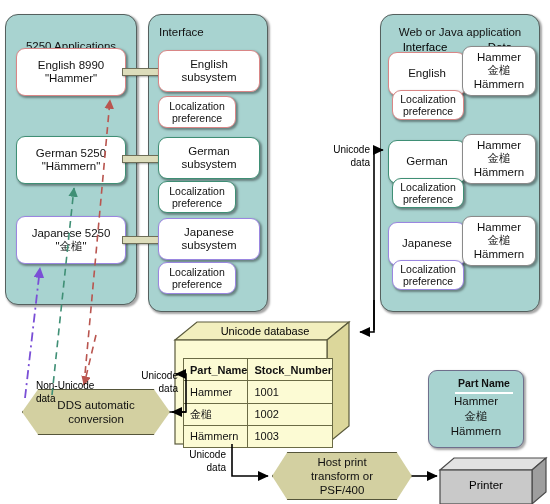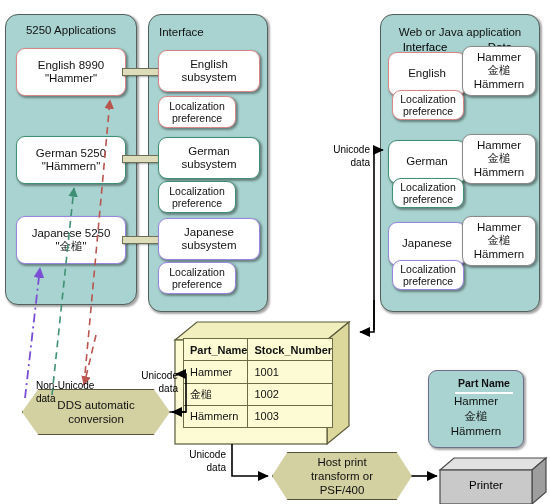--- a/index.html
+++ b/index.html
@@ -75,21 +75,21 @@
     border-bottom:2px solid #fff;display:inline-block;padding:0 3px 1px;margin-left:16px;}
 
   .lbl{position:absolute;font-size:10px;line-height:13px;color:#000;}
   .lbl.r{text-align:right;}
   svg{position:absolute;left:0;top:0;overflow:visible;}
 </style>
 </head>
 <body>
 
 <div class="abs panel" style="left:5px;top:14px;width:132px;height:291px;">
-  <div class="panel-title" style="top:8px;">5250 Applications</div>
+  <div class="panel-title" style="top:24px;">5250 Applications</div>
 </div>
 
 <div class="abs wbox bd-red" style="left:16px;top:48px;width:110px;height:48px;">
   <div>
     <span>English 8990</span><br>
     <span>"Hammer"</span>
   </div>
 </div>
 
 <div class="abs wbox bd-green" style="left:16px;top:136px;width:110px;height:48px;">
@@ -209,21 +209,22 @@
     <span>Hämmern</span>
   </div>
 </div>
 
 <div class="abs" style="left:175px;top:322px;width:174px;height:122px;">
   <svg width="174" height="122">
     <polygon points="0,18 22,0 174,0 152,18" fill="#f2efbe" stroke="#5a5a3c" stroke-width="1.2"></polygon>
     <polygon points="152,18 174,0 174,104 152,122" fill="#dcd79b" stroke="#5a5a3c" stroke-width="1.2"></polygon>
     <rect x="0" y="18" width="152" height="104" fill="#fcfbd4" stroke="#5a5a3c" stroke-width="1.2"></rect>
   </svg>
-  <div class="abs" style="left:8px;top:16px;width:137px;height:90px;">
+  <div class="abs" style="left:28px;top:3px;width:124px;text-align:center;font-size:11px;">Unicode database</div>
+  <div class="abs" style="left:8px;top:36px;width:137px;height:90px;">
     <table class="dbt">
       <tbody>
           <tr>
         <th style="width:58%">Part_Name</th>
         <th>Stock_Number</th>
       </tr>
       <tr>
         <td>Hammer</td>
         <td>1001</td>
       </tr>

